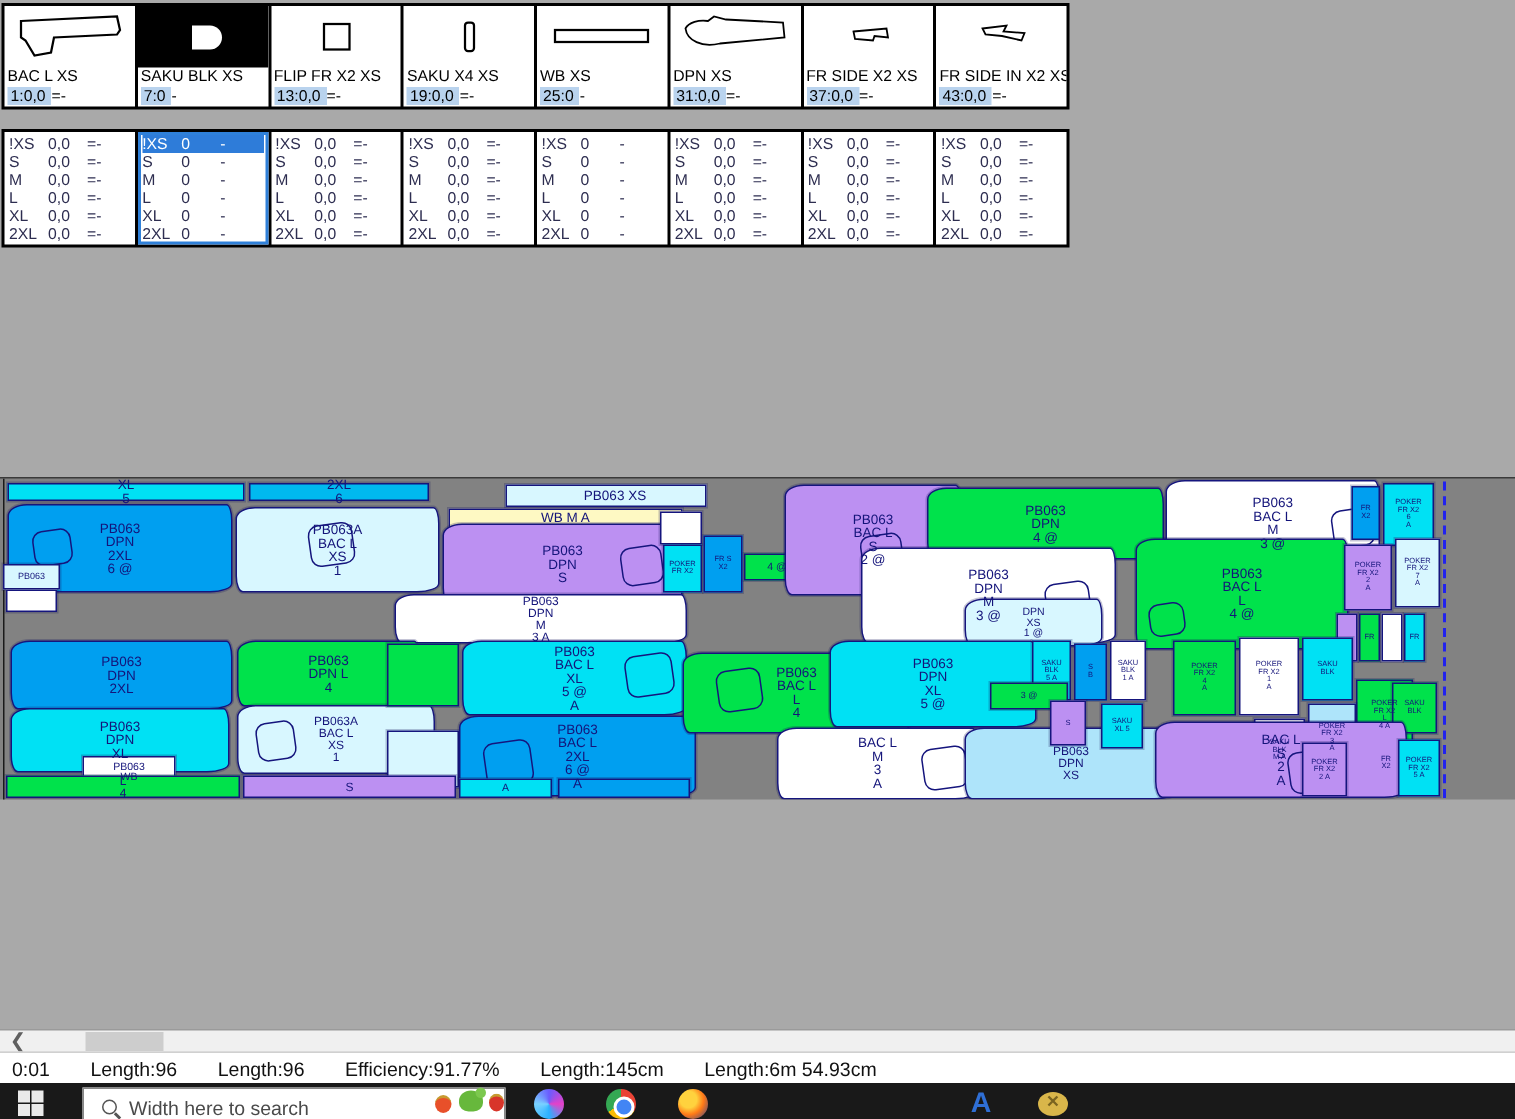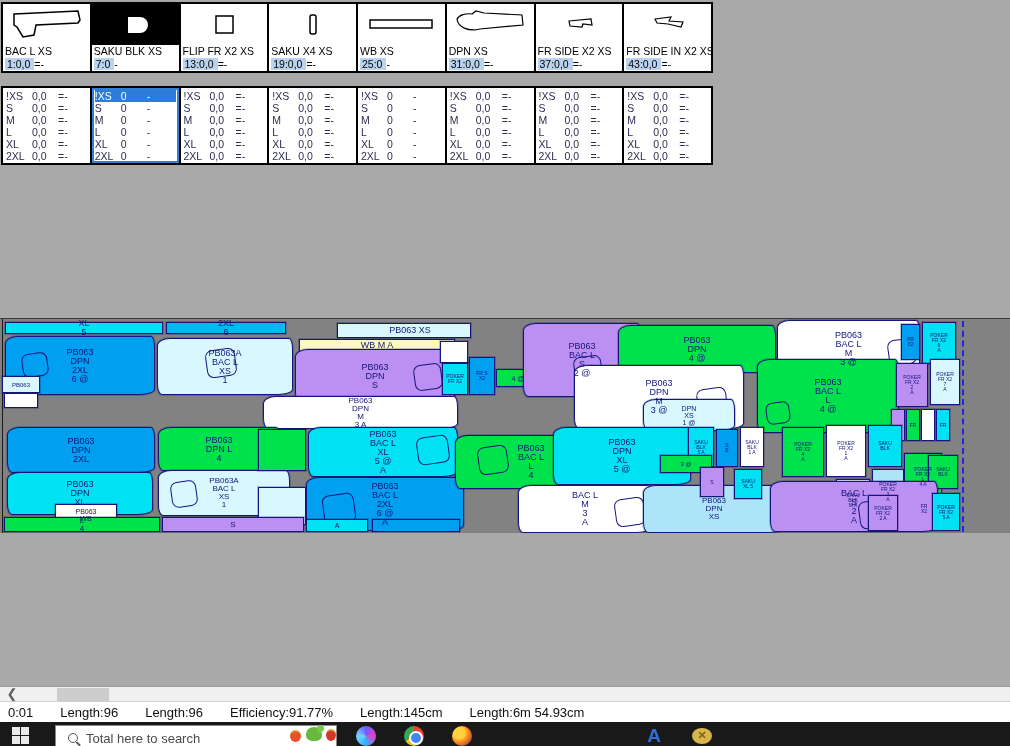--- a/index.html
+++ b/index.html
@@ -853,21 +853,21 @@
 
   <div id="taskbar">
     <div id="start-btn">
       <div></div>
       <div></div>
       <div></div>
       <div></div>
     </div>
     <div id="search-box">
       <div id="search-icon"></div>
-      <div id="search-text">Total here to search</div>
+      <div id="search-text">Width here to search</div>
       <div class="decor" id="lantern-1"></div>
       <div class="decor" id="turtle"></div>
       <div class="decor" id="lantern-2"></div>
     </div>
     <div id="tb-icons">
         <div class="tb-icon ic-copilot" style="left: 356px;"></div>
         <div class="tb-icon ic-chrome" style="left: 404px;"></div>
         <div class="tb-icon ic-firefox" style="left: 452px;"></div>
         <div class="tb-icon ic-a" style="left: 644px;">A</div>
         <div class="tb-icon ic-badge" style="left: 692px;">✕</div>

